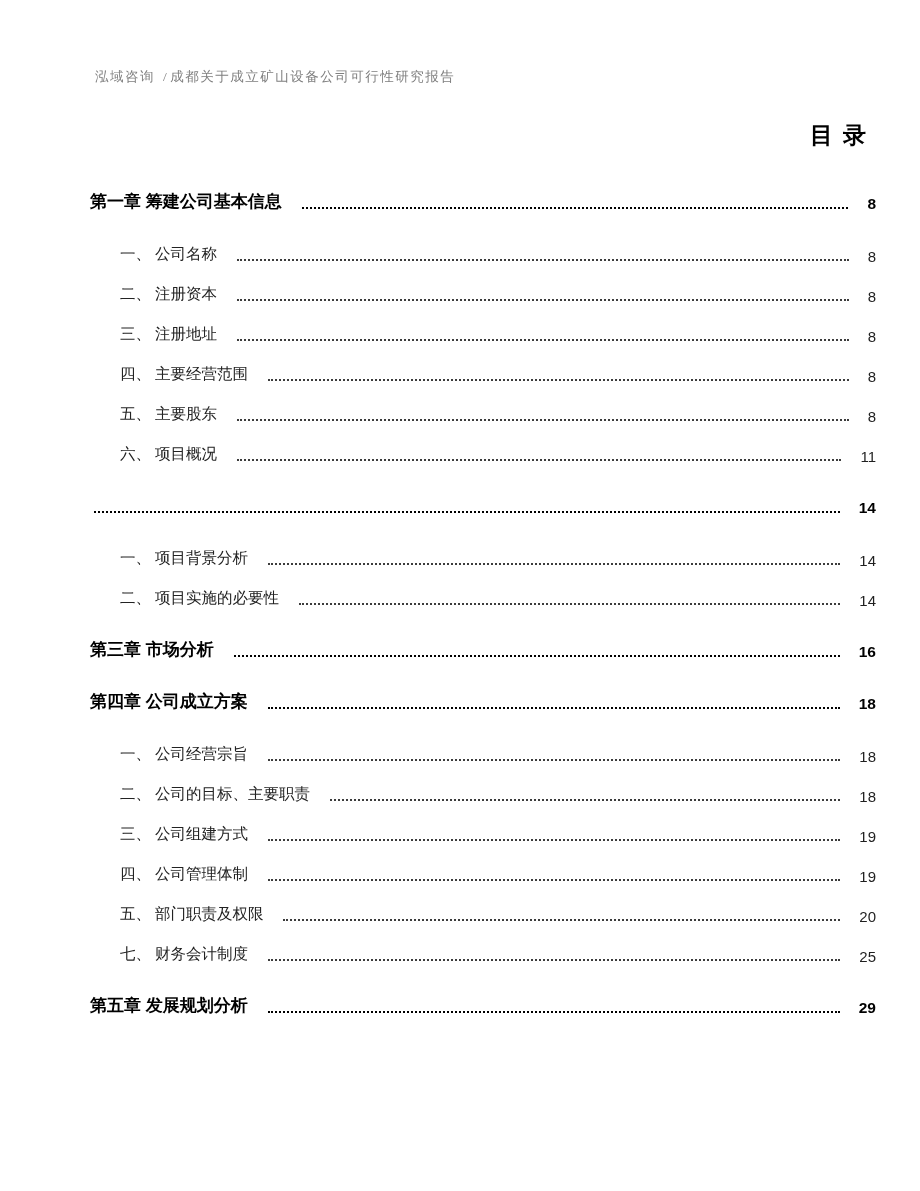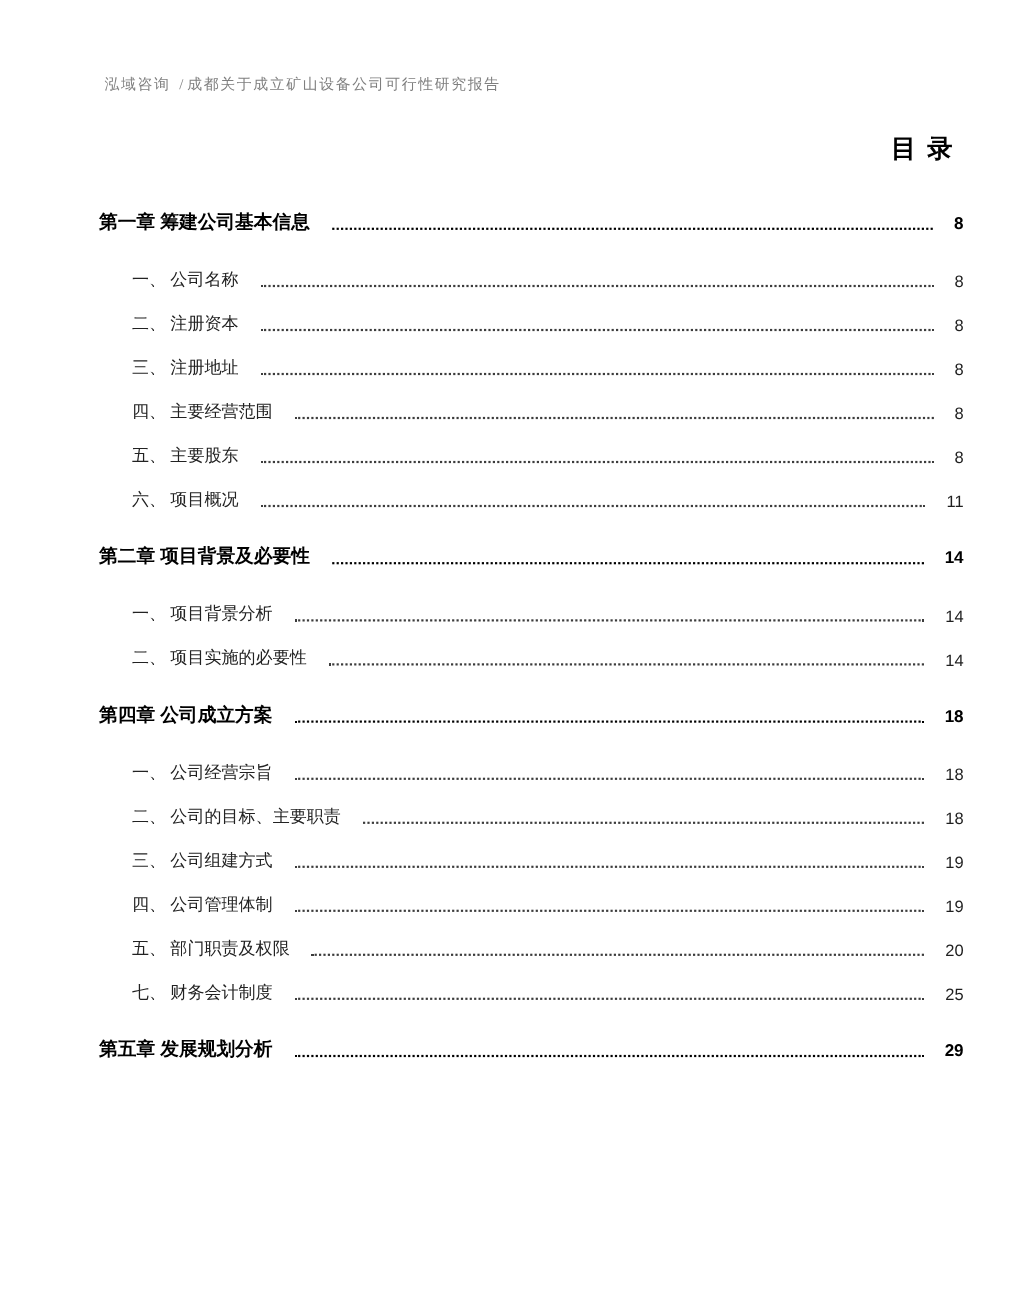--- a/index.html
+++ b/index.html
@@ -115,33 +115,37 @@
       <span class="label">五、 主要股东</span>
       <span class="leader"></span>
       <span class="page-num">8</span>
     </div>
       <div class="toc-row level2">
       <span class="label">六、 项目概况</span>
       <span class="leader"></span>
       <span class="page-num">11</span>
     </div>
       <div class="toc-row level1">
-      <span class="label">第二章 项目背景及必要性</span>
       <span class="leader"></span>
       <span class="page-num">14</span>
     </div>
       <div class="toc-row level2">
       <span class="label">一、 项目背景分析</span>
       <span class="leader"></span>
       <span class="page-num">14</span>
     </div>
       <div class="toc-row level2">
       <span class="label">二、 项目实施的必要性</span>
       <span class="leader"></span>
       <span class="page-num">14</span>
+    </div>
+      <div class="toc-row level1">
+      <span class="label">第三章 市场分析</span>
+      <span class="leader"></span>
+      <span class="page-num">16</span>
     </div>
       <div class="toc-row level1">
       <span class="label">第四章 公司成立方案</span>
       <span class="leader"></span>
       <span class="page-num">18</span>
     </div>
       <div class="toc-row level2">
       <span class="label">一、 公司经营宗旨</span>
       <span class="leader"></span>
       <span class="page-num">18</span>

